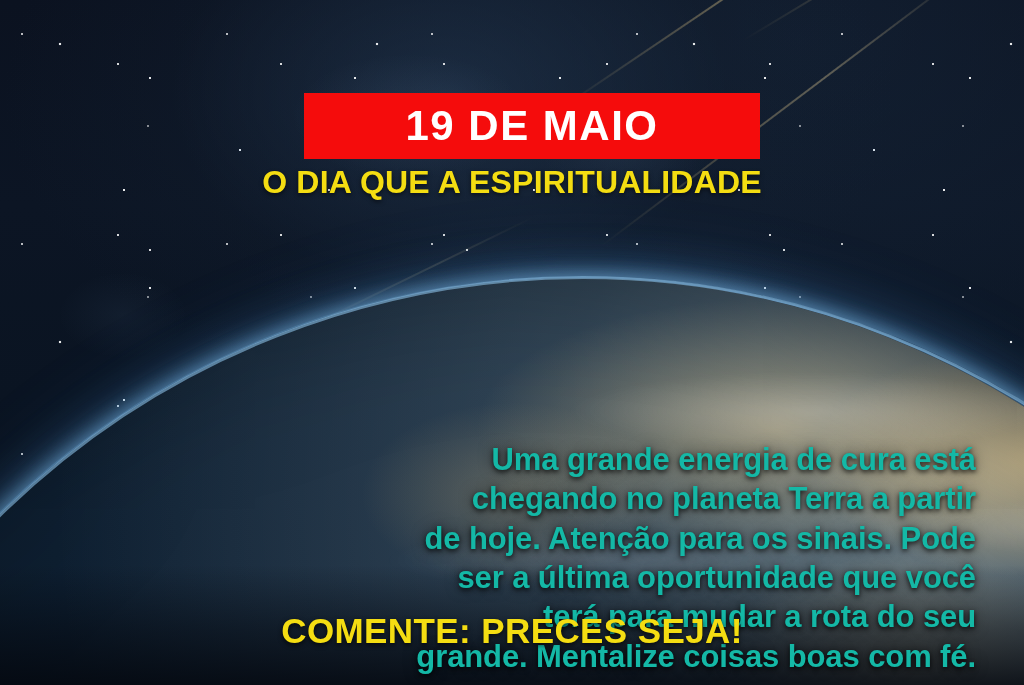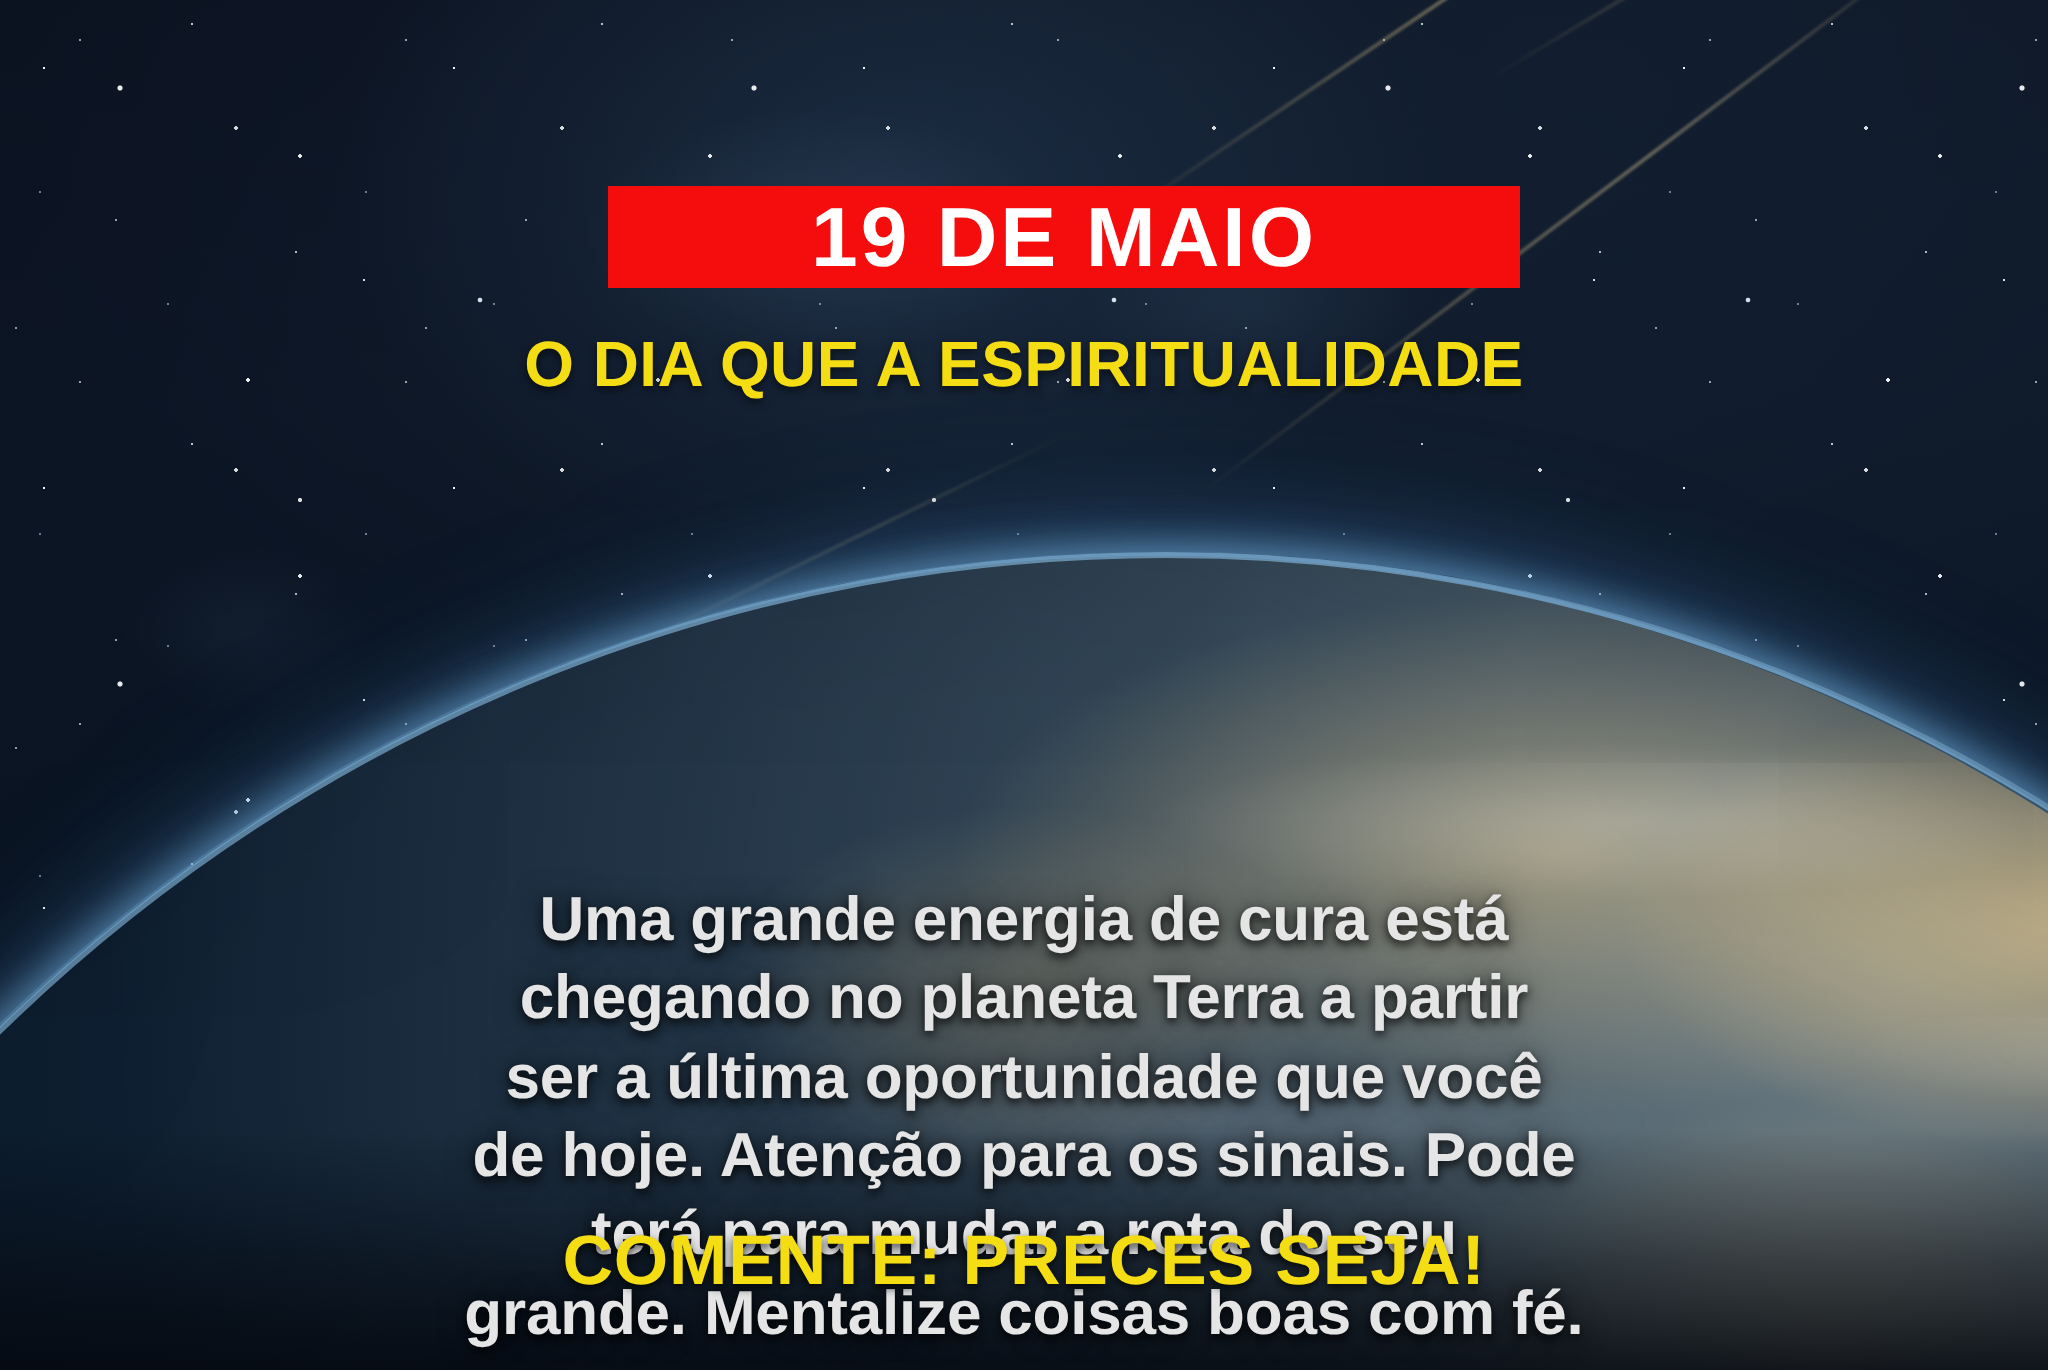--- a/index.html
+++ b/index.html
@@ -154,21 +154,21 @@
     position: absolute;
     inset: 0;
     z-index: 5;
   }
 
   .date-banner {
     position: absolute;
     left: 304px;
     top: 93px;
     width: 456px;
-    height: 51px;
+    height: 66px;
     background: #f50c0c;
     display: flex;
     align-items: center;
     justify-content: center;
   }
   .date-banner .date-text {
     color: #ffffff;
     font-size: 42px;
     font-weight: bold;
     letter-spacing: 1.5px;
@@ -192,22 +192,22 @@
   .headline .l {
     display: block;
     white-space: nowrap;
   }
 
   .body-copy {
     position: absolute;
     left: 48px;
     right: 48px;
     top: 440px;
-    text-align: center;
-    color: #e5e5e5;
+    text-align: right;
+    color: #14b8a6;
     font-size: 31px;
     font-weight: bold;
     line-height: 1.27;
     letter-spacing: -0.1px;
     text-shadow: 0 2px 5px rgba(0,0,0,0.8), 0 0 14px rgba(0,0,0,0.55);
   }
   .body-copy .l {
     display: block;
     white-space: nowrap;
   }
@@ -266,22 +266,22 @@
       <span class="date-text">19 DE MAIO</span>
     </div>
 
     <div class="headline">
       <span class="l">O DIA QUE A ESPIRITUALIDADE</span>
     </div>
 
     <div class="body-copy">
       <span class="l">Uma grande energia de cura está</span>
       <span class="l">chegando no planeta Terra a partir</span>
+      <span class="l">de hoje. Atenção para os sinais. Pode</span>
       <span class="l">ser a última oportunidade que você</span>
-      <span class="l">de hoje. Atenção para os sinais. Pode</span>
       <span class="l">terá para mudar a rota do seu</span>
       <span class="l">grande. Mentalize coisas boas com fé.</span>
     </div>
 
     <div class="cta">COMENTE: PRECES SEJA!</div>
 
   </div>
 </div>
 
 </body></html>

